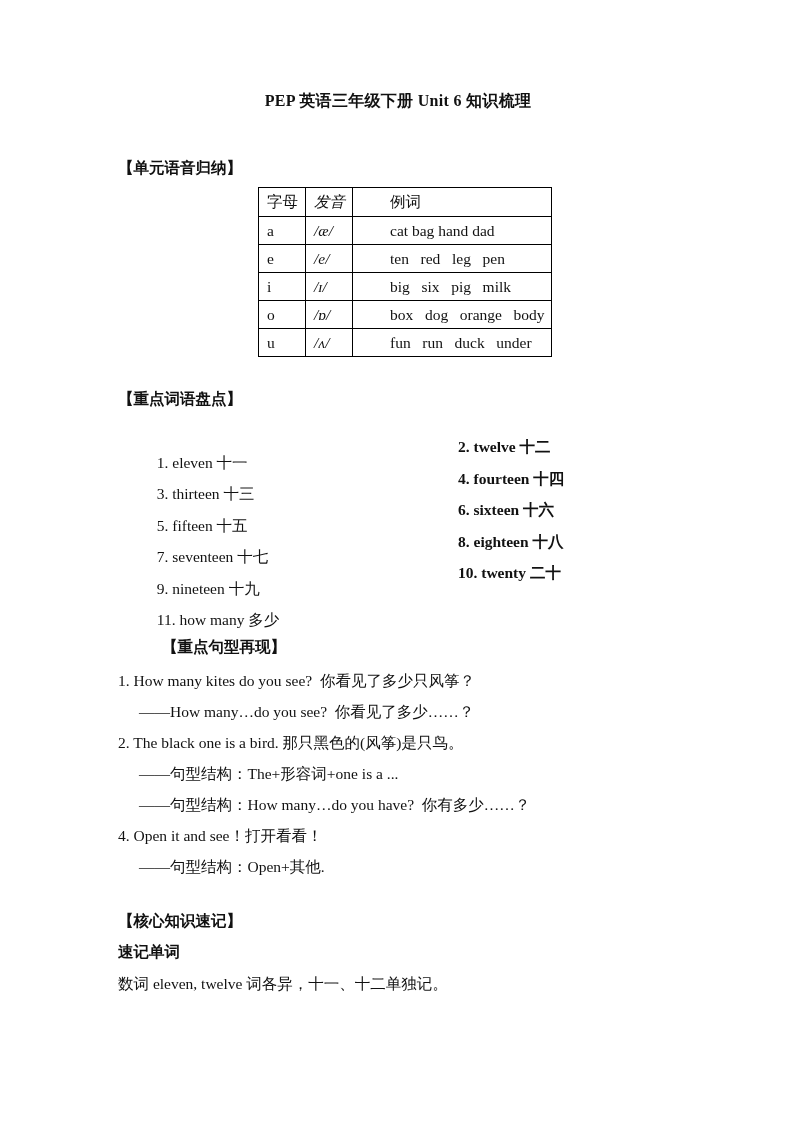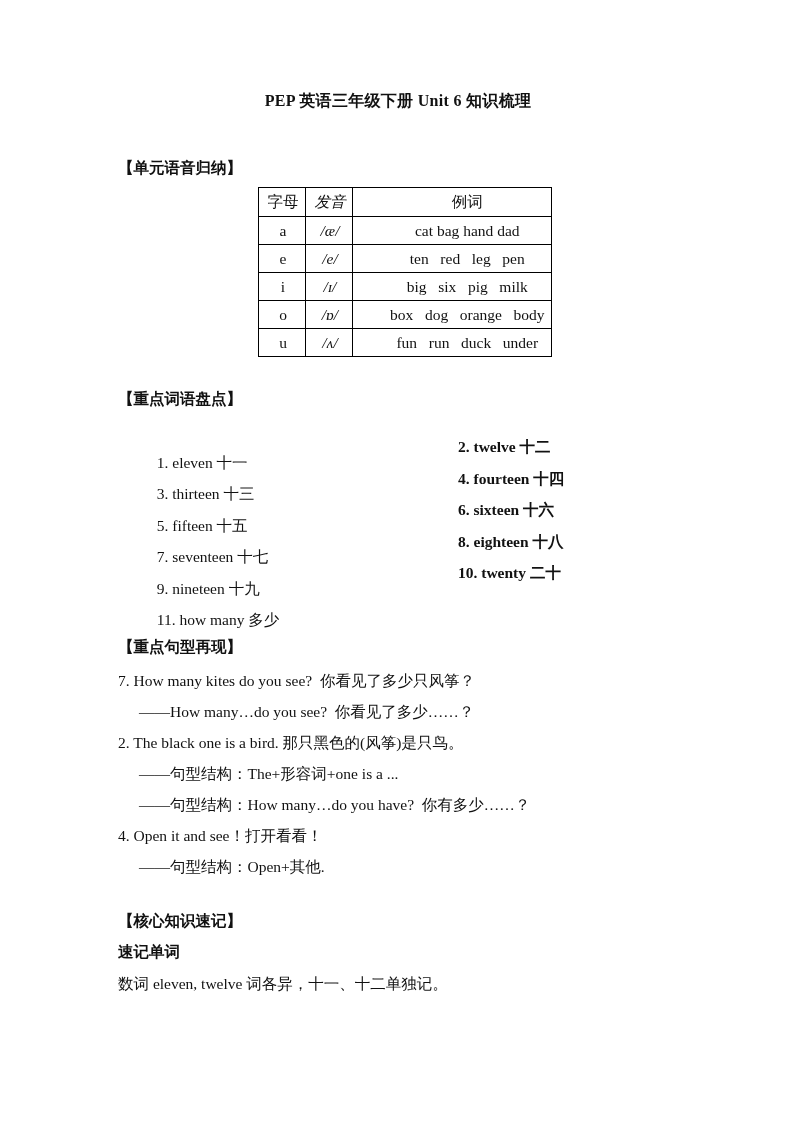--- a/index.html
+++ b/index.html
@@ -22,31 +22,31 @@
     line-height: 21px;
     letter-spacing: 0.3px;
   }
   .sec-heading {
     font-weight: bold;
     font-size: 15.5px;
     line-height: 21px;
   }
   .heading-phonics   { margin-top: 46px; }
   .heading-words     { margin-top: 31px; }
-  .heading-sentences { margin-top: 32px; }
+  .heading-sentences { margin-top: 32px; margin-left: 44px; }
   .heading-core      { margin-top: 28px; }
 
   table.phonics {
     margin: 9px 0 0 140px;
     border-collapse: collapse;
   }
   table.phonics th, table.phonics td {
     border: 1.6px solid #000;
     font-weight: normal;
-    text-align: center;
+    text-align: left;
     vertical-align: middle;
     font-size: 15.5px;
     padding: 0 6px 0 8px;
     height: 28px;
     white-space: pre;
   }
   table.phonics th { height: 29px; }
   table.phonics .col-letter { width: 47px; }
   table.phonics .col-sound  { width: 47px; font-style: italic; }
   table.phonics .col-words  { width: 186px; padding-left: 37px; }
@@ -169,21 +169,21 @@
           <span class="word-left">11. how many 多少</span>
           <span class="word-right"></span>
         </div>
       </div>
   </section>
 
   <section>
     <h2 class="sec-heading heading-sentences">【重点句型再现】</h2>
     <div class="sentence-list">
 
-        <p class="sent-line">7. How many kites do you see?  你看见了多少只风筝？</p>
+        <p class="sent-line">1. How many kites do you see?  你看见了多少只风筝？</p>
 
         <p class="sent-line indent">——How many…do you see?  你看见了多少……？</p>
 
         <p class="sent-line">2. The black one is a bird. 那只黑色的(风筝)是只鸟。</p>
 
         <p class="sent-line indent">——句型结构：The+形容词+one is a ...</p>
 
 
         <p class="sent-line indent">——句型结构：How many…do you have?  你有多少……？</p>
 

